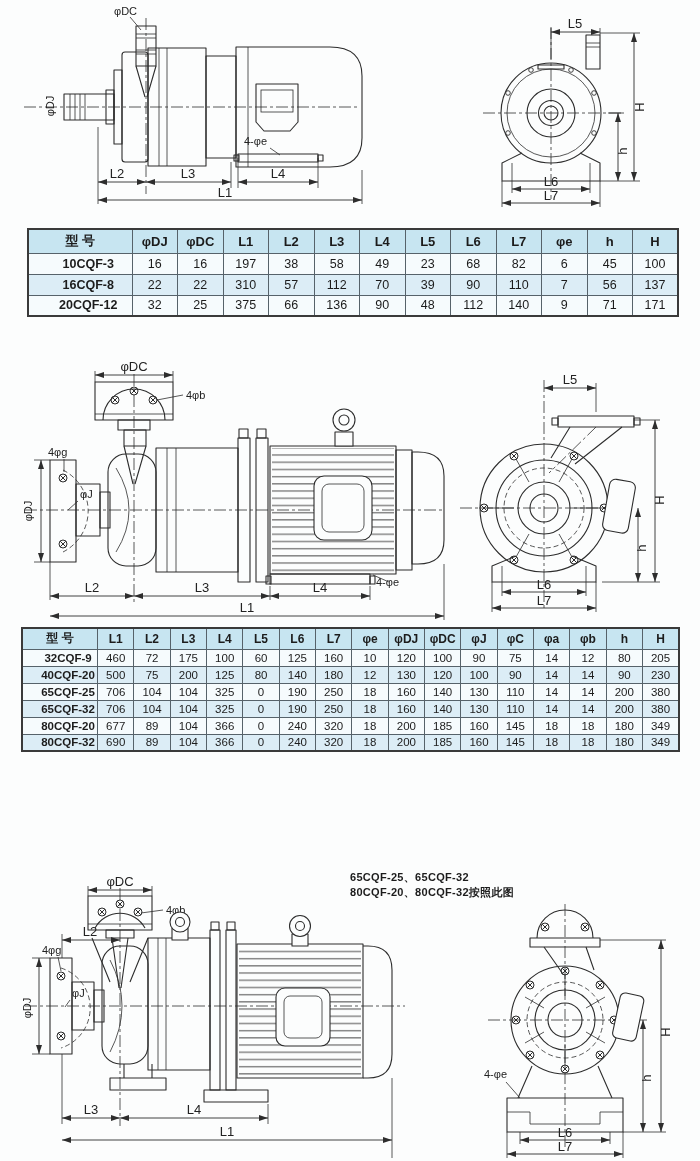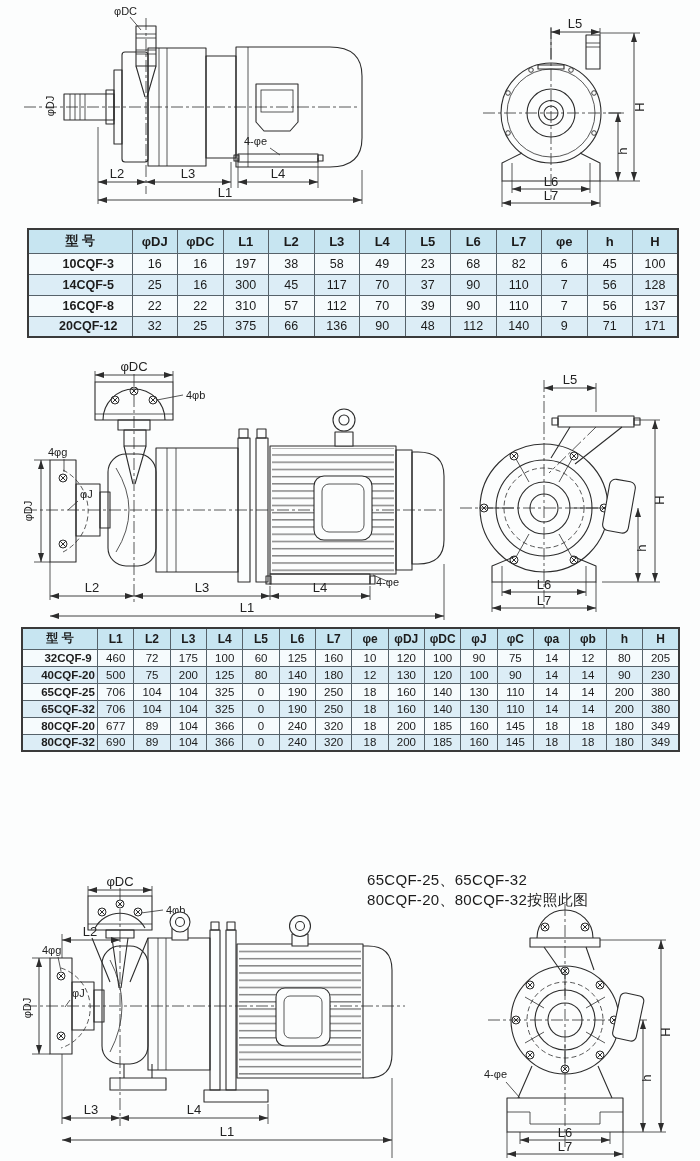--- a/index.html
+++ b/index.html
@@ -30,21 +30,21 @@
   .dimtable tbody tr:nth-child(odd)  { background:#f6fbfd; }
   .dimtable td.model { font-weight:700;padding-left:16px; }
   #table1-wrap { left:27px; top:228px; width:652px; }
   #table1-wrap th { height:24px; font-size:13px; }
   #table1-wrap td { height:21px; font-size:12.5px; }
   #table1-wrap th:first-child, #table1-wrap td:first-child { width:16%; }
   #table2-wrap { left:21px; top:627px; width:659px; }
   #table2-wrap th { height:21px; font-size:12px; }
   #table2-wrap td { height:17px; font-size:11.5px; }
   #table2-wrap th:first-child, #table2-wrap td:first-child { width:11.5%; }
-  #note { left:367px; top:870px; font-size:15px; font-weight:400; line-height:1.35; letter-spacing:0.3px; }
+  #note { left:350px; top:870px; font-size:11px; font-weight:700; line-height:1.35; letter-spacing:0.3px; }
 </style>
 </head>
 <body>
 
 <svg width="0" height="0" style="position:absolute" aria-hidden="true">
   <defs>
     <marker id="ar" markerWidth="10" markerHeight="8" refX="9" refY="3" orient="auto-start-reverse" markerUnits="userSpaceOnUse">
       <path d="M0,0 L9,3 L0,6 Z" fill="#2d2d2d"></path>
     </marker>
     <g id="bolt" stroke="#2d2d2d" fill="none" stroke-width="1">
@@ -173,35 +173,20 @@
             <td>58</td>
             <td>49</td>
             <td>23</td>
             <td>68</td>
             <td>82</td>
             <td>6</td>
             <td>45</td>
             <td>100</td>
           </tr>
           <tr>
-            <td class="model">14CQF-5</td>
-            <td>25</td>
-            <td>16</td>
-            <td>300</td>
-            <td>45</td>
-            <td>117</td>
-            <td>70</td>
-            <td>37</td>
-            <td>90</td>
-            <td>110</td>
-            <td>7</td>
-            <td>56</td>
-            <td>128</td>
-          </tr>
-          <tr>
             <td class="model">16CQF-8</td>
             <td>22</td>
             <td>22</td>
             <td>310</td>
             <td>57</td>
             <td>112</td>
             <td>70</td>
             <td>39</td>
             <td>90</td>
             <td>110</td>

